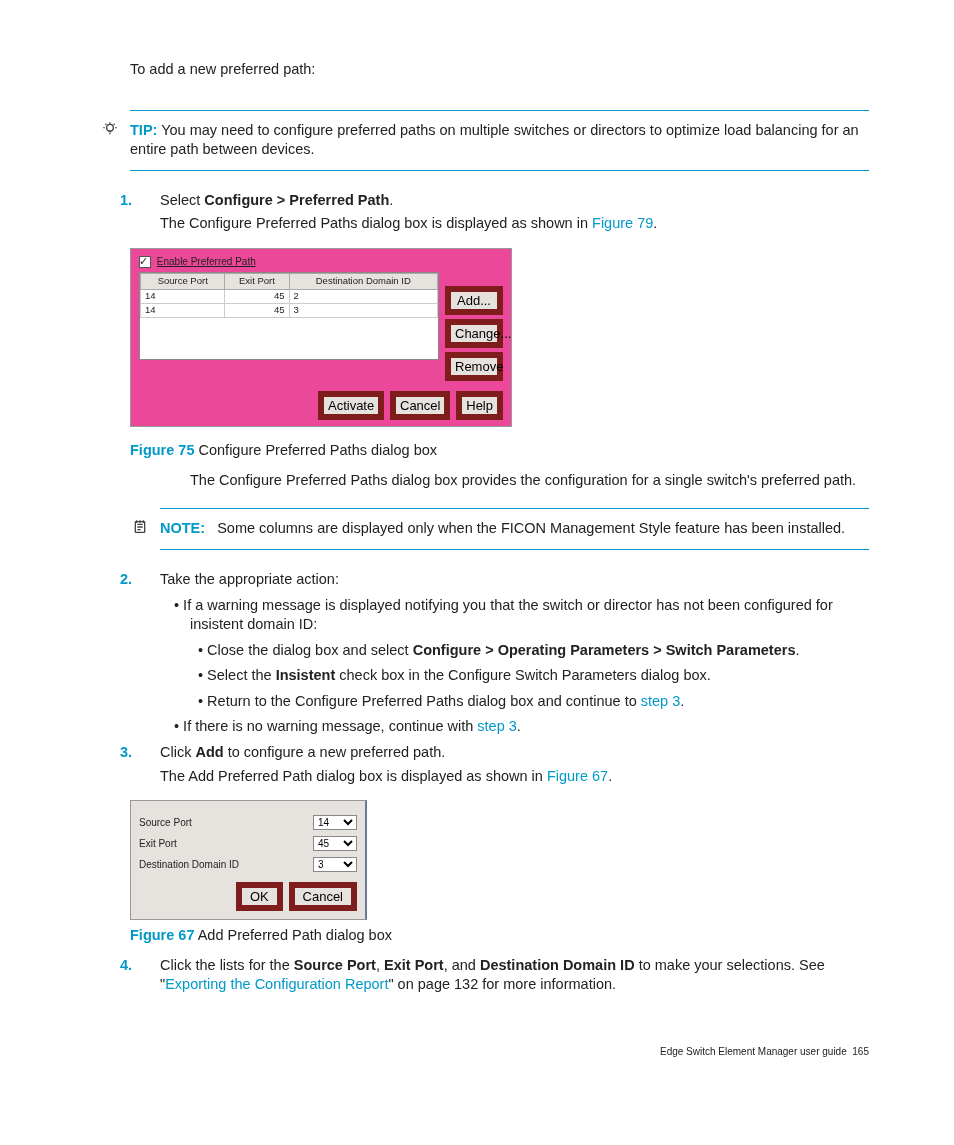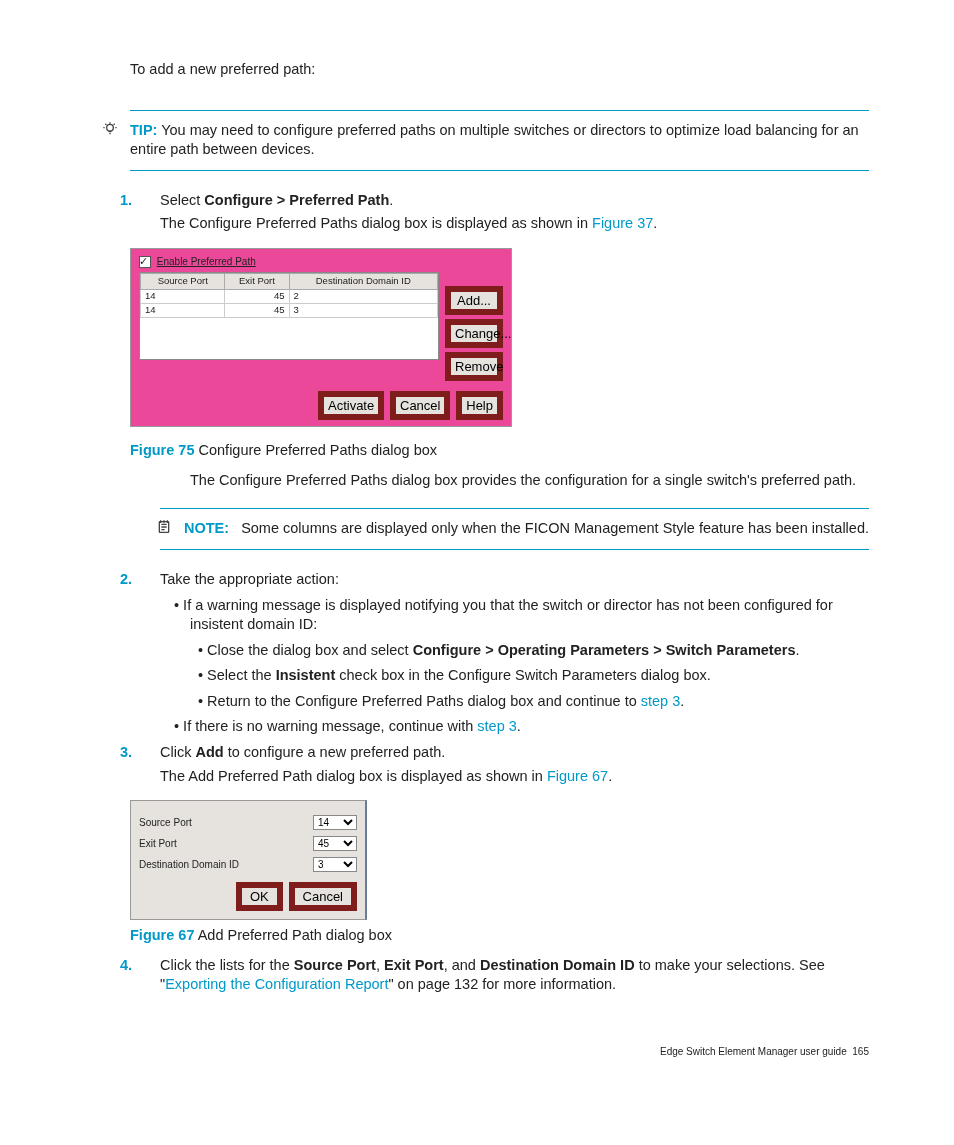--- a/index.html
+++ b/index.html
@@ -65,21 +65,21 @@
     font-family: Tahoma, Arial, sans-serif;
     font-size:10px;
     padding:8px;
   }
   .dialog2 .row{ display:flex; justify-content:space-between; align-items:center; margin:6px 0;}
   .dialog2 select{ font-size:10px; width:44px; background:#fff; border:1px solid #888;}
   .dialog2 .btnrow{ text-align:right; margin-top:10px;}
   .dialog2 .btnrow button{ margin-left:3px; padding:1px 8px;}
 
   .note-wrap { margin:18px 0 0 30px;}
-  .note-row { display:flex; align-items:flex-start; padding:0 0 0 0;justify-content:flex-end;}
+  .note-row { display:flex; align-items:flex-start; padding:0 0 0 0;}
   .note-icon { width:28px; flex-shrink:0; margin-left:-28px; color:#444; line-height:1;}
   .note-body { }
 
   .footer { text-align:right; font-size:10px; margin-top:50px;}
 </style>
 </head>
 <body>
 
 <div class="intro">To add a new preferred path:</div>
 
@@ -98,21 +98,21 @@
       <span>You may need to configure preferred paths on multiple switches or directors to optimize load balancing for an entire path between devices.</span>
     </div>
   </div>
 </div>
 <hr class="rule">
 
 <div class="step">
   <span class="step-num">1.</span><span>Select </span><span class="bold">Configure &gt; Preferred Path</span><span>.</span>
 </div>
 <div class="cont">
-  <span>The Configure Preferred Paths dialog box is displayed as shown in </span><span class="link">Figure 37</span><span>.</span>
+  <span>The Configure Preferred Paths dialog box is displayed as shown in </span><span class="link">Figure 79</span><span>.</span>
 </div>
 
 <div class="dialog1">
   <div class="top">
     <span class="chk"></span>
     <span style="text-decoration:underline; margin-left:3px;">Enable Preferred Path</span>
   </div>
   <div class="middle">
     <div class="tablewrap">
       <table>

